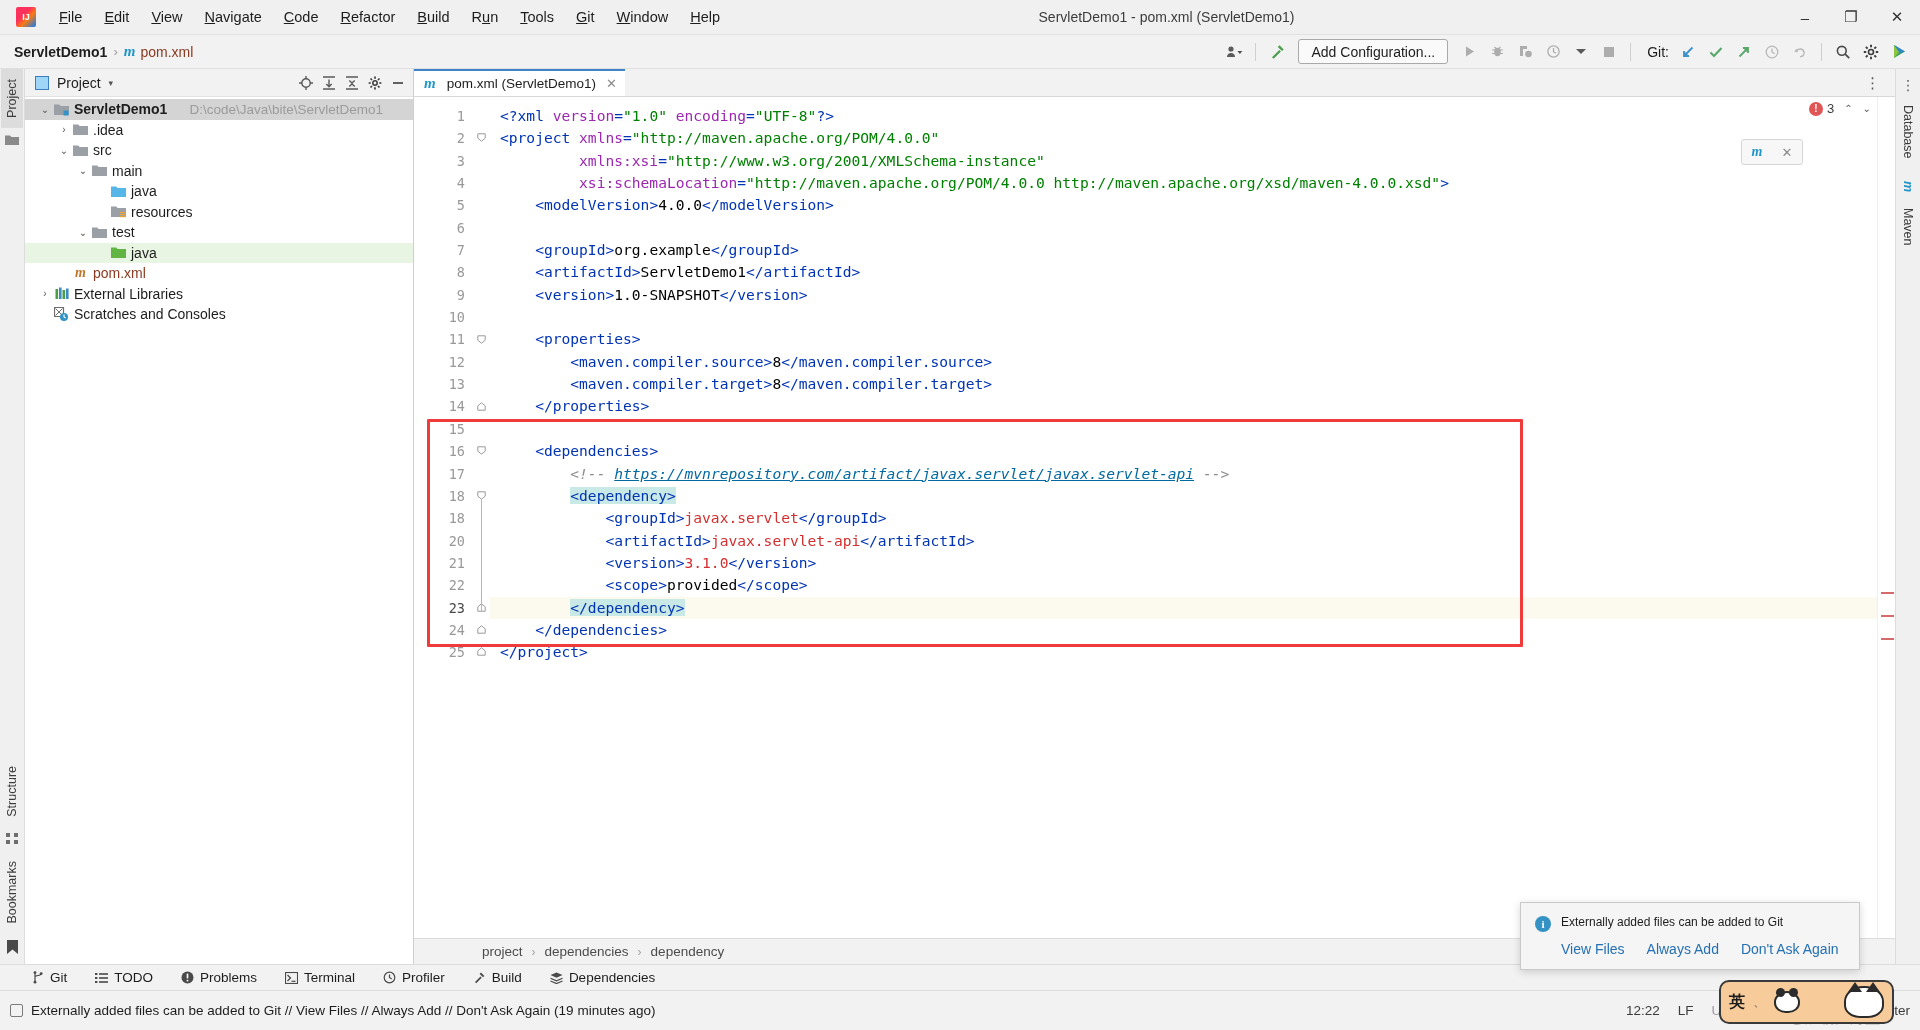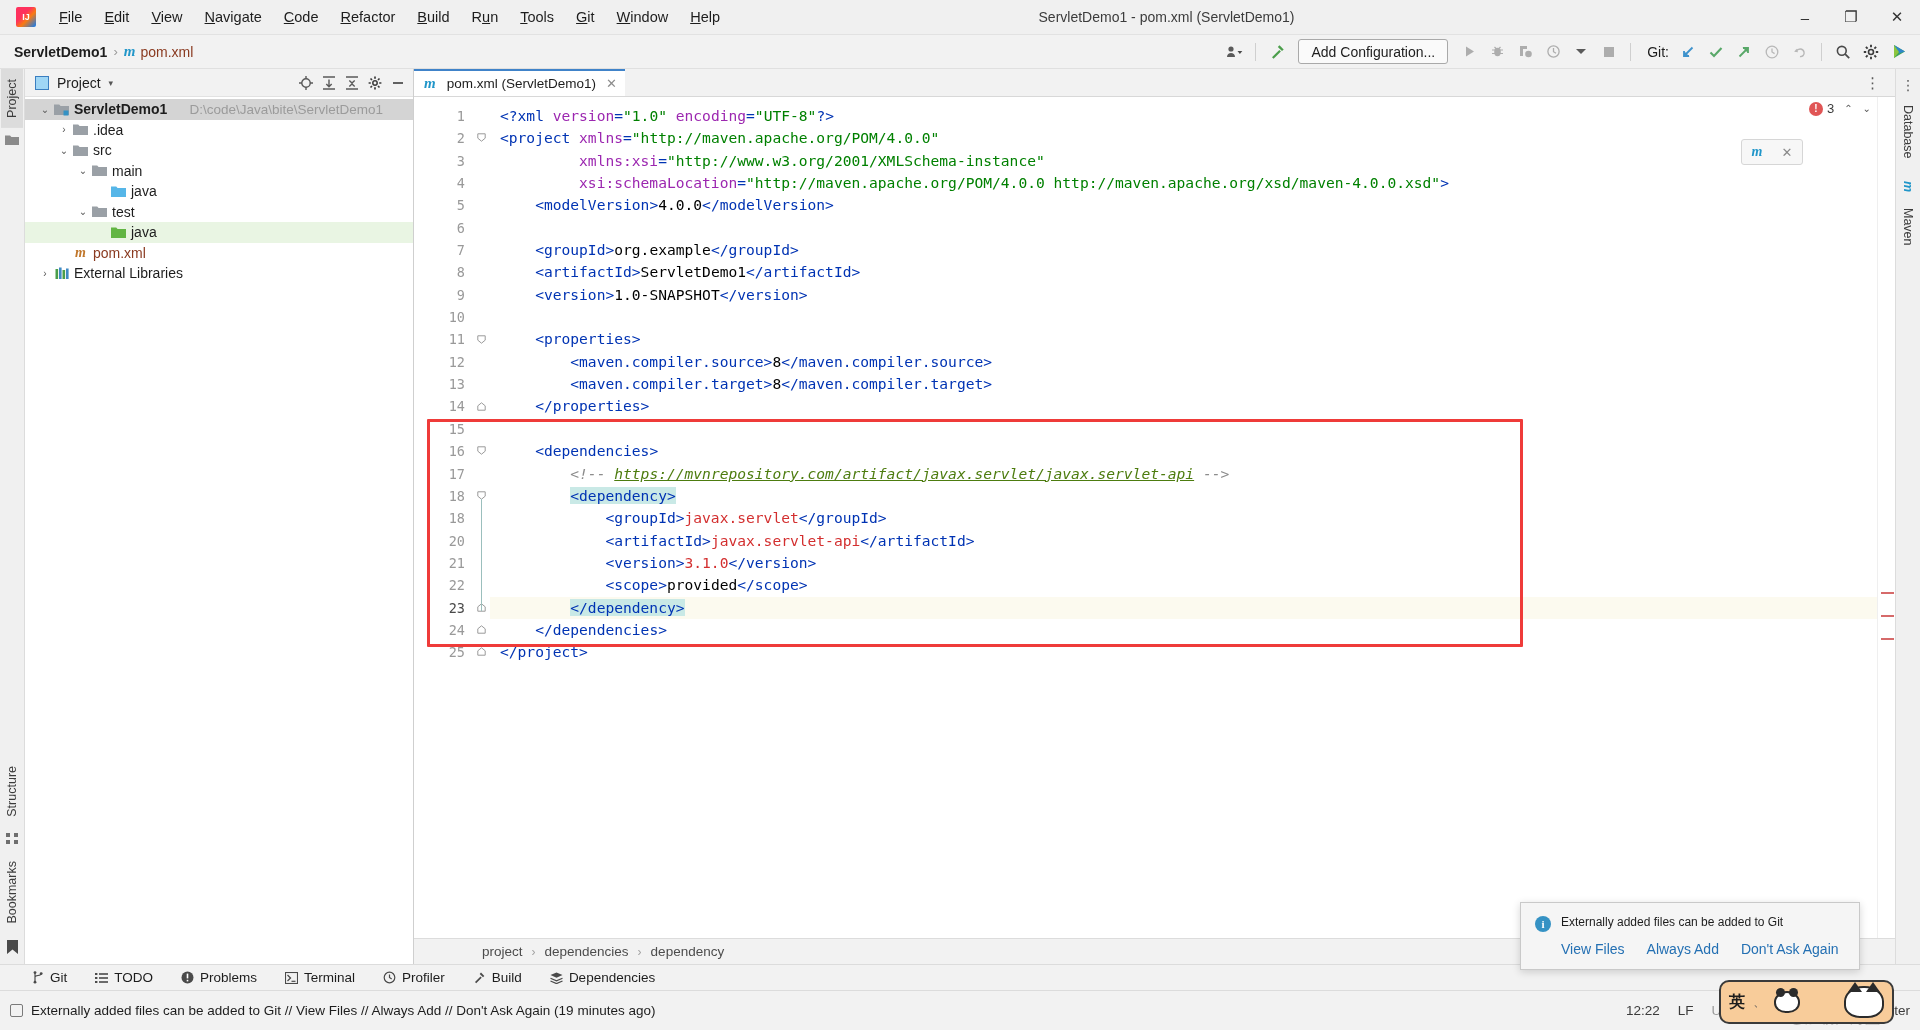--- a/index.html
+++ b/index.html
@@ -145,21 +145,21 @@
     font-size: 14.6px; line-height: 22.35px; white-space: pre; color: #000;
     position: relative; overflow: hidden;
   }
   .cl { height: 22.35px; }
   .tag { color: #0033b3; }
   .attr { color: #9c27b0; }
   .str { color: #008000; }
   .txt { color: #000000; }
   .red { color: #d32f2f; }
   .cmt { color: #8c8c8c; font-style: italic; }
-  .cmtlink { color: #4d7c0f; font-style: italic; text-decoration: underline; }
+  .cmtlink { color: #0369a1; font-style: italic; text-decoration: underline; }
   .hl { background: #c9e9e6; }
 
   .redbox {
     position: absolute; border: 3px solid #ef3b39; pointer-events: none; z-index: 5; border-radius: 1px;
   }
 
   
   .markerbar {
     width: 18px; background: #fff; flex: none; position: relative; border-left: 1px solid #efefef;
   }
@@ -514,20 +514,32 @@
           </div>
           <div class="trow" style="padding-left: 69px;">
             <span class="twist"></span>
             <span class="ficon">
               <svg class="fo" width="15" height="13" viewBox="0 0 15 13">
                 <path d="M0 1.5h5.2L6.6 3H15v9H0z" fill="#56b6e8"></path>
               </svg>
             </span>
             <span class="lbl">java</span>
           </div>
+          <div class="trow" style="padding-left: 69px;">
+            <span class="twist"></span>
+            <span class="ficon">
+              <svg class="fo" width="15" height="13" viewBox="0 0 15 13">
+                <path d="M0 1.5h5.2L6.6 3H15v9H0z" fill="#9aa0a6"></path>
+                <rect x="9" y="7" width="5.5" height="1.2" fill="#e8a33d"></rect>
+                <rect x="9" y="9" width="5.5" height="1.2" fill="#e8a33d"></rect>
+                <rect x="9" y="11" width="5.5" height="1.2" fill="#e8a33d"></rect>
+              </svg>
+            </span>
+            <span class="lbl">resources</span>
+          </div>
           <div class="trow" style="padding-left: 50px;">
             <span class="twist">⌄</span>
             <span class="ficon">
               <svg class="fo" width="15" height="13" viewBox="0 0 15 13">
                 <path d="M0 1.5h5.2L6.6 3H15v9H0z" fill="#9aa0a6"></path>
               </svg>
             </span>
             <span class="lbl">test</span>
           </div>
           <div class="trow sel-green" style="padding-left: 69px;">
@@ -550,20 +562,32 @@
             <span class="twist">›</span>
             <span class="ficon">
               <svg class="fo" width="14" height="13" viewBox="0 0 14 13">
                 <rect x="0.5" y="2" width="2.6" height="10" fill="#4a9e4a"></rect>
                 <rect x="4" y="0.5" width="2.6" height="11.5" fill="#3f8ac4"></rect>
                 <rect x="7.5" y="3" width="2.6" height="9" fill="#4a9e4a"></rect>
                 <rect x="11" y="1.5" width="2.6" height="10.5" fill="#3f8ac4"></rect>
               </svg>
             </span>
             <span class="lbl">External Libraries</span>
+          </div>
+          <div class="trow" style="padding-left: 12px;">
+            <span class="twist"></span>
+            <span class="ficon">
+              <svg class="fo" width="15" height="14" viewBox="0 0 15 14">
+                <path d="M0.5 0.5h9v9h-9z" fill="none" stroke="#6e6e6e" stroke-width="1.2"></path>
+                <path d="M1.5 1.5l7 7M8.5 1.5l-7 7" stroke="#6e6e6e" stroke-width="1"></path>
+                <circle cx="10" cy="10" r="4" fill="#3592c4"></circle>
+                <path d="M10 7.6V10l1.7 1.1" stroke="#fff" stroke-width="1.1" fill="none"></path>
+              </svg>
+            </span>
+            <span class="lbl">Scratches and Consoles</span>
           </div>
         </div>
     </div>
 
     <div class="editorwrap">
       <div class="tabrow">
         <div class="etab">
           <span class="m-icon">m</span>
           <span>pom.xml (ServletDemo1)</span>
           <span class="x">✕</span>

